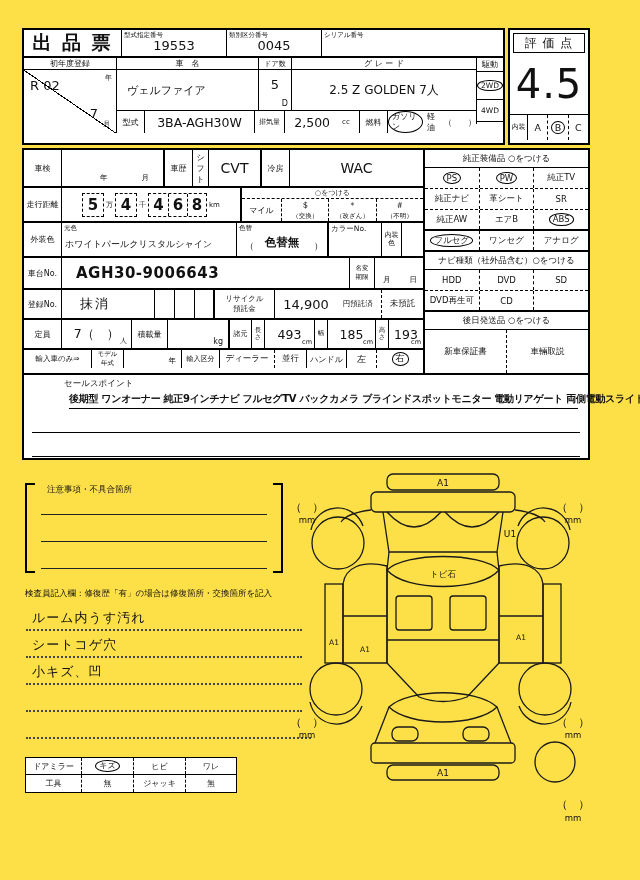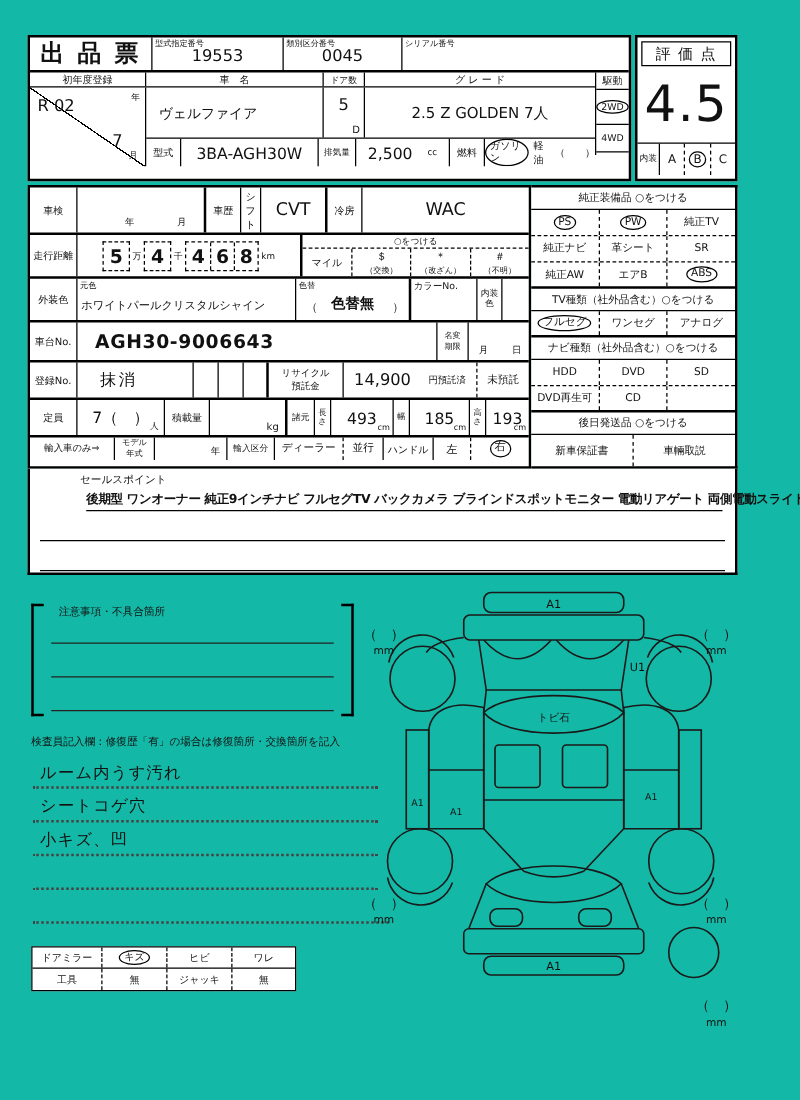--- a/index.html
+++ b/index.html
@@ -1,18 +1,18 @@
 <!DOCTYPE html>
 <html><head>
 <meta charset="utf-8">
 <style>
 *{box-sizing:border-box;margin:0;padding:0}
 html,body{width:640px;height:880px}
 body{background:#fff;font-family:"DejaVu Sans","Liberation Sans",sans-serif;color:#111;position:relative;-webkit-font-smoothing:antialiased}
-.sheet{position:absolute;inset:0;background:#14b8a6}
+.sheet{position:absolute;inset:0;background:#fde047}
 .abs{position:absolute}
 .bx{border:2px solid #000;background:#fff}
 .row{display:flex}
 .c{position:relative;border-right:1px solid #000;overflow:hidden}
 .c.last{border-right:none}
 .br2{border-right-width:2px}
 .vd{border-right-style:dashed}
 .bb{border-bottom:1px solid #000}
 .bb2{border-bottom:2px solid #000}
 .bbd{border-bottom-style:dashed}
@@ -345,21 +345,20 @@
       <div class="optcell">
           <span>純正AW</span>
         </div>
       <div class="optcell">
           <span>エアB</span>
         </div>
       <div class="optcell">
           <span class="circled">ABS</span>
         </div>
     </div>
-    <div class="opthead" style="height:18px">TV種類（社外品含む）○をつける</div>
     <div class="optrow" style="height:21px;border-bottom:2px solid #000">
       <div class="optcell">
           <span class="circled">フルセグ</span>
         </div>
       <div class="optcell">
           <span>ワンセグ</span>
         </div>
       <div class="optcell">
           <span>アナログ</span>
         </div>

